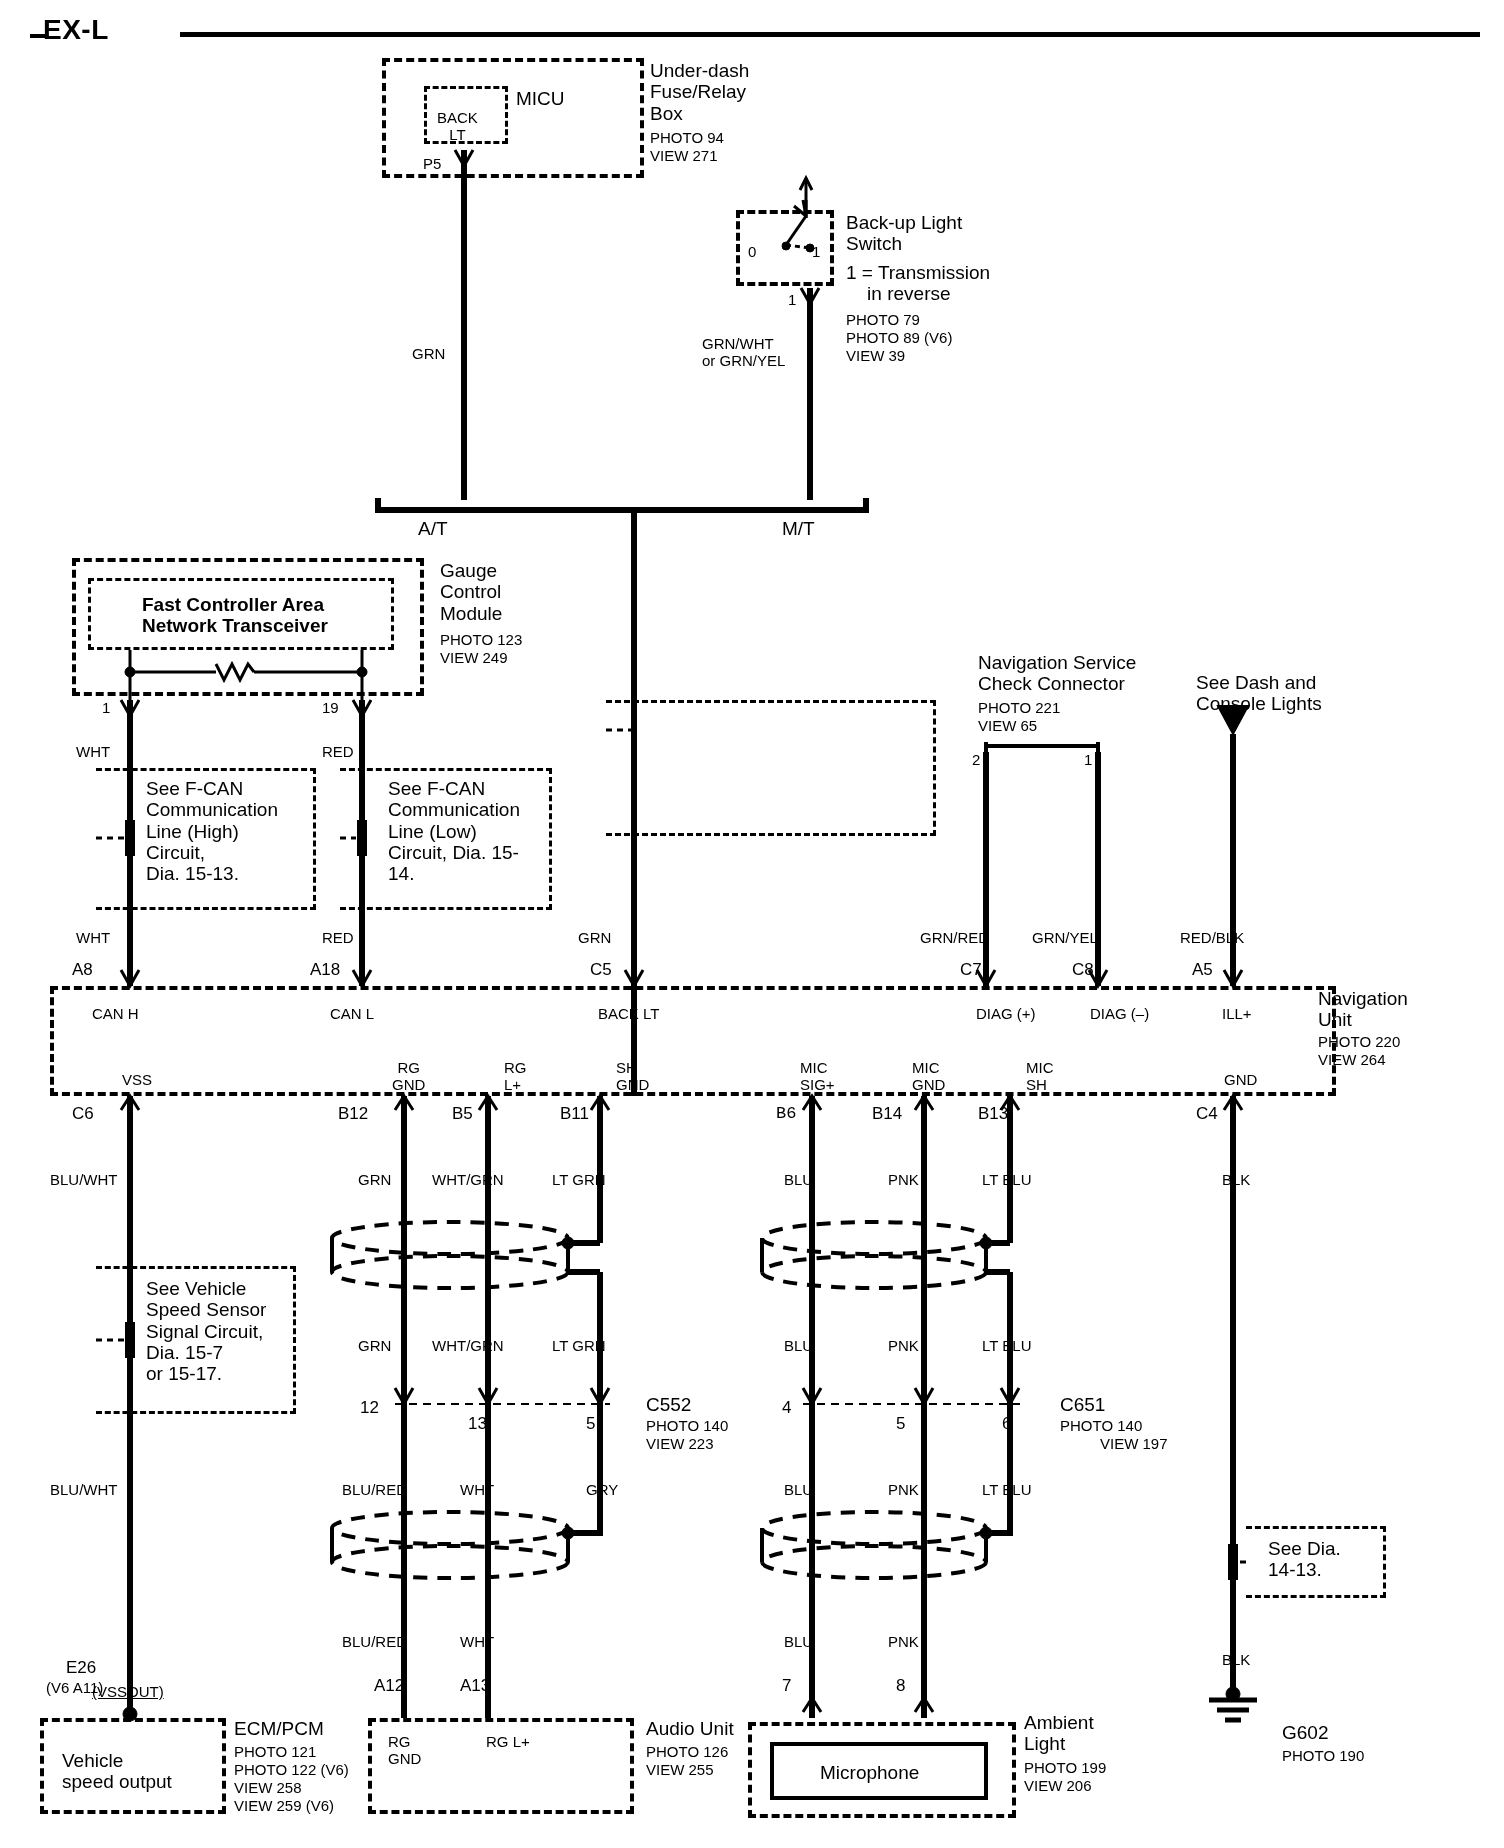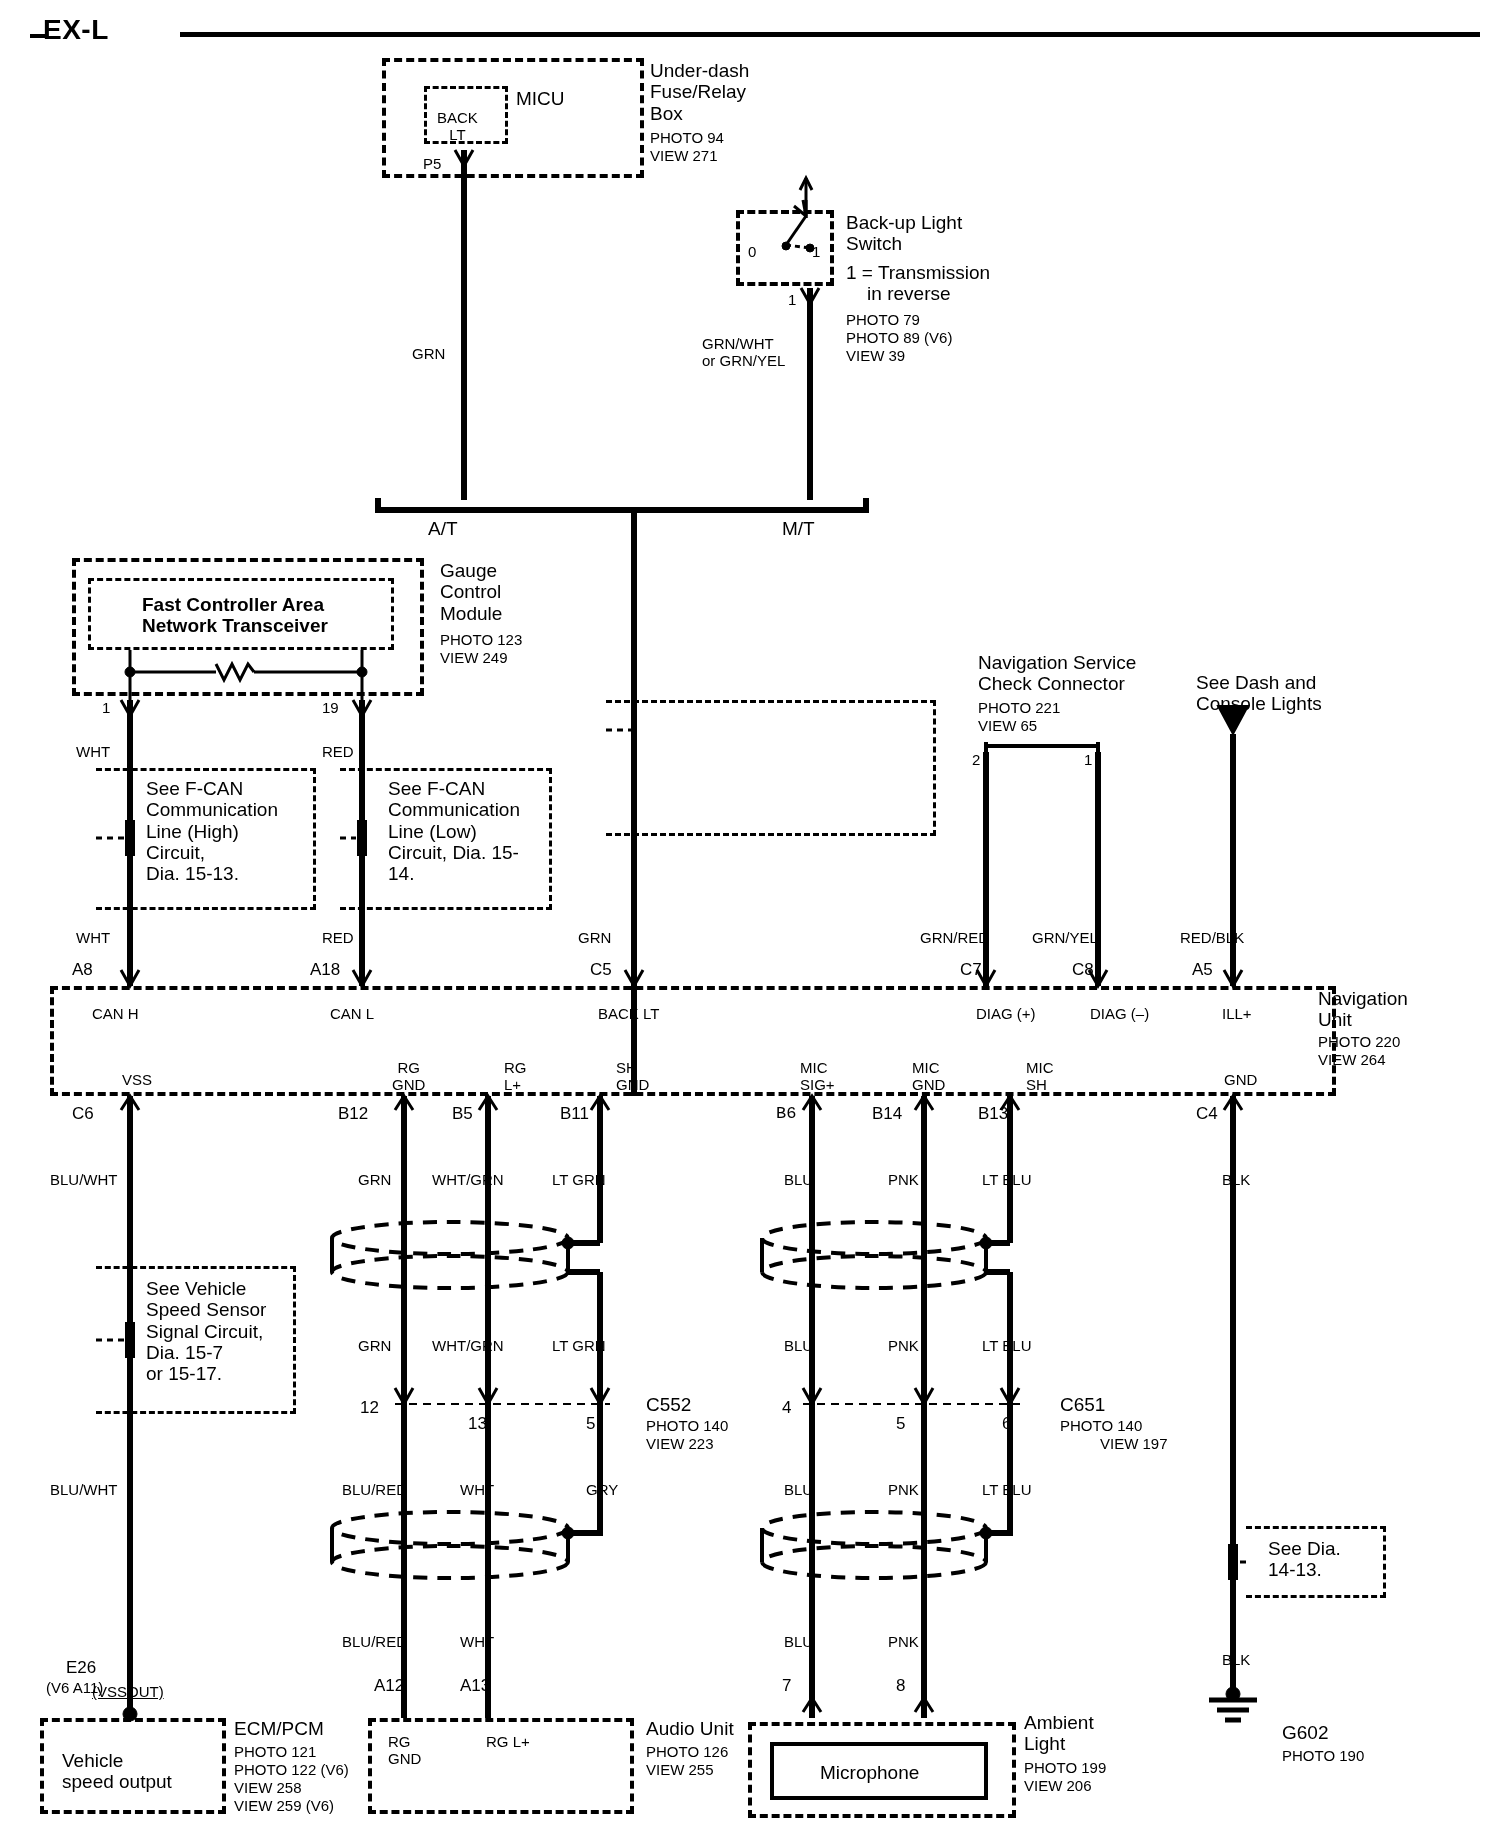--- a/index.html
+++ b/index.html
@@ -101,21 +101,21 @@
   <div class="txt t16" style="left:846px; top:262px;">1 = Transmission
     in reverse</div>
   <div class="txt t13" style="left:846px; top:312px;">PHOTO 79</div>
   <div class="txt t13" style="left:846px; top:330px;">PHOTO 89 (V6)</div>
   <div class="txt t13" style="left:846px; top:348px;">VIEW 39</div>
 
   <div class="txt t13" style="left:412px; top:346px;">GRN</div>
   <div class="txt t13" style="left:702px; top:336px;">GRN/WHT
 or GRN/YEL</div>
 
-  <div class="txt t16" style="left:428px; top:518px;">A/T</div>
+  <div class="txt t16" style="left:418px; top:518px;">A/T</div>
   <div class="txt t16" style="left:782px; top:518px;">M/T</div>
 
   <div class="dashbox" style="left:72px; top:558px; width:352px; height:138px;"></div>
   <div class="dashbox-thin" style="left:88px; top:578px; width:306px; height:72px;"></div>
   <div class="txt t16" style="left:142px; top:594px;font-weight:bold;">Fast Controller Area
 Network Transceiver</div>
 
   <div class="txt t16" style="left:440px; top:560px;">Gauge
 Control
 Module</div>

